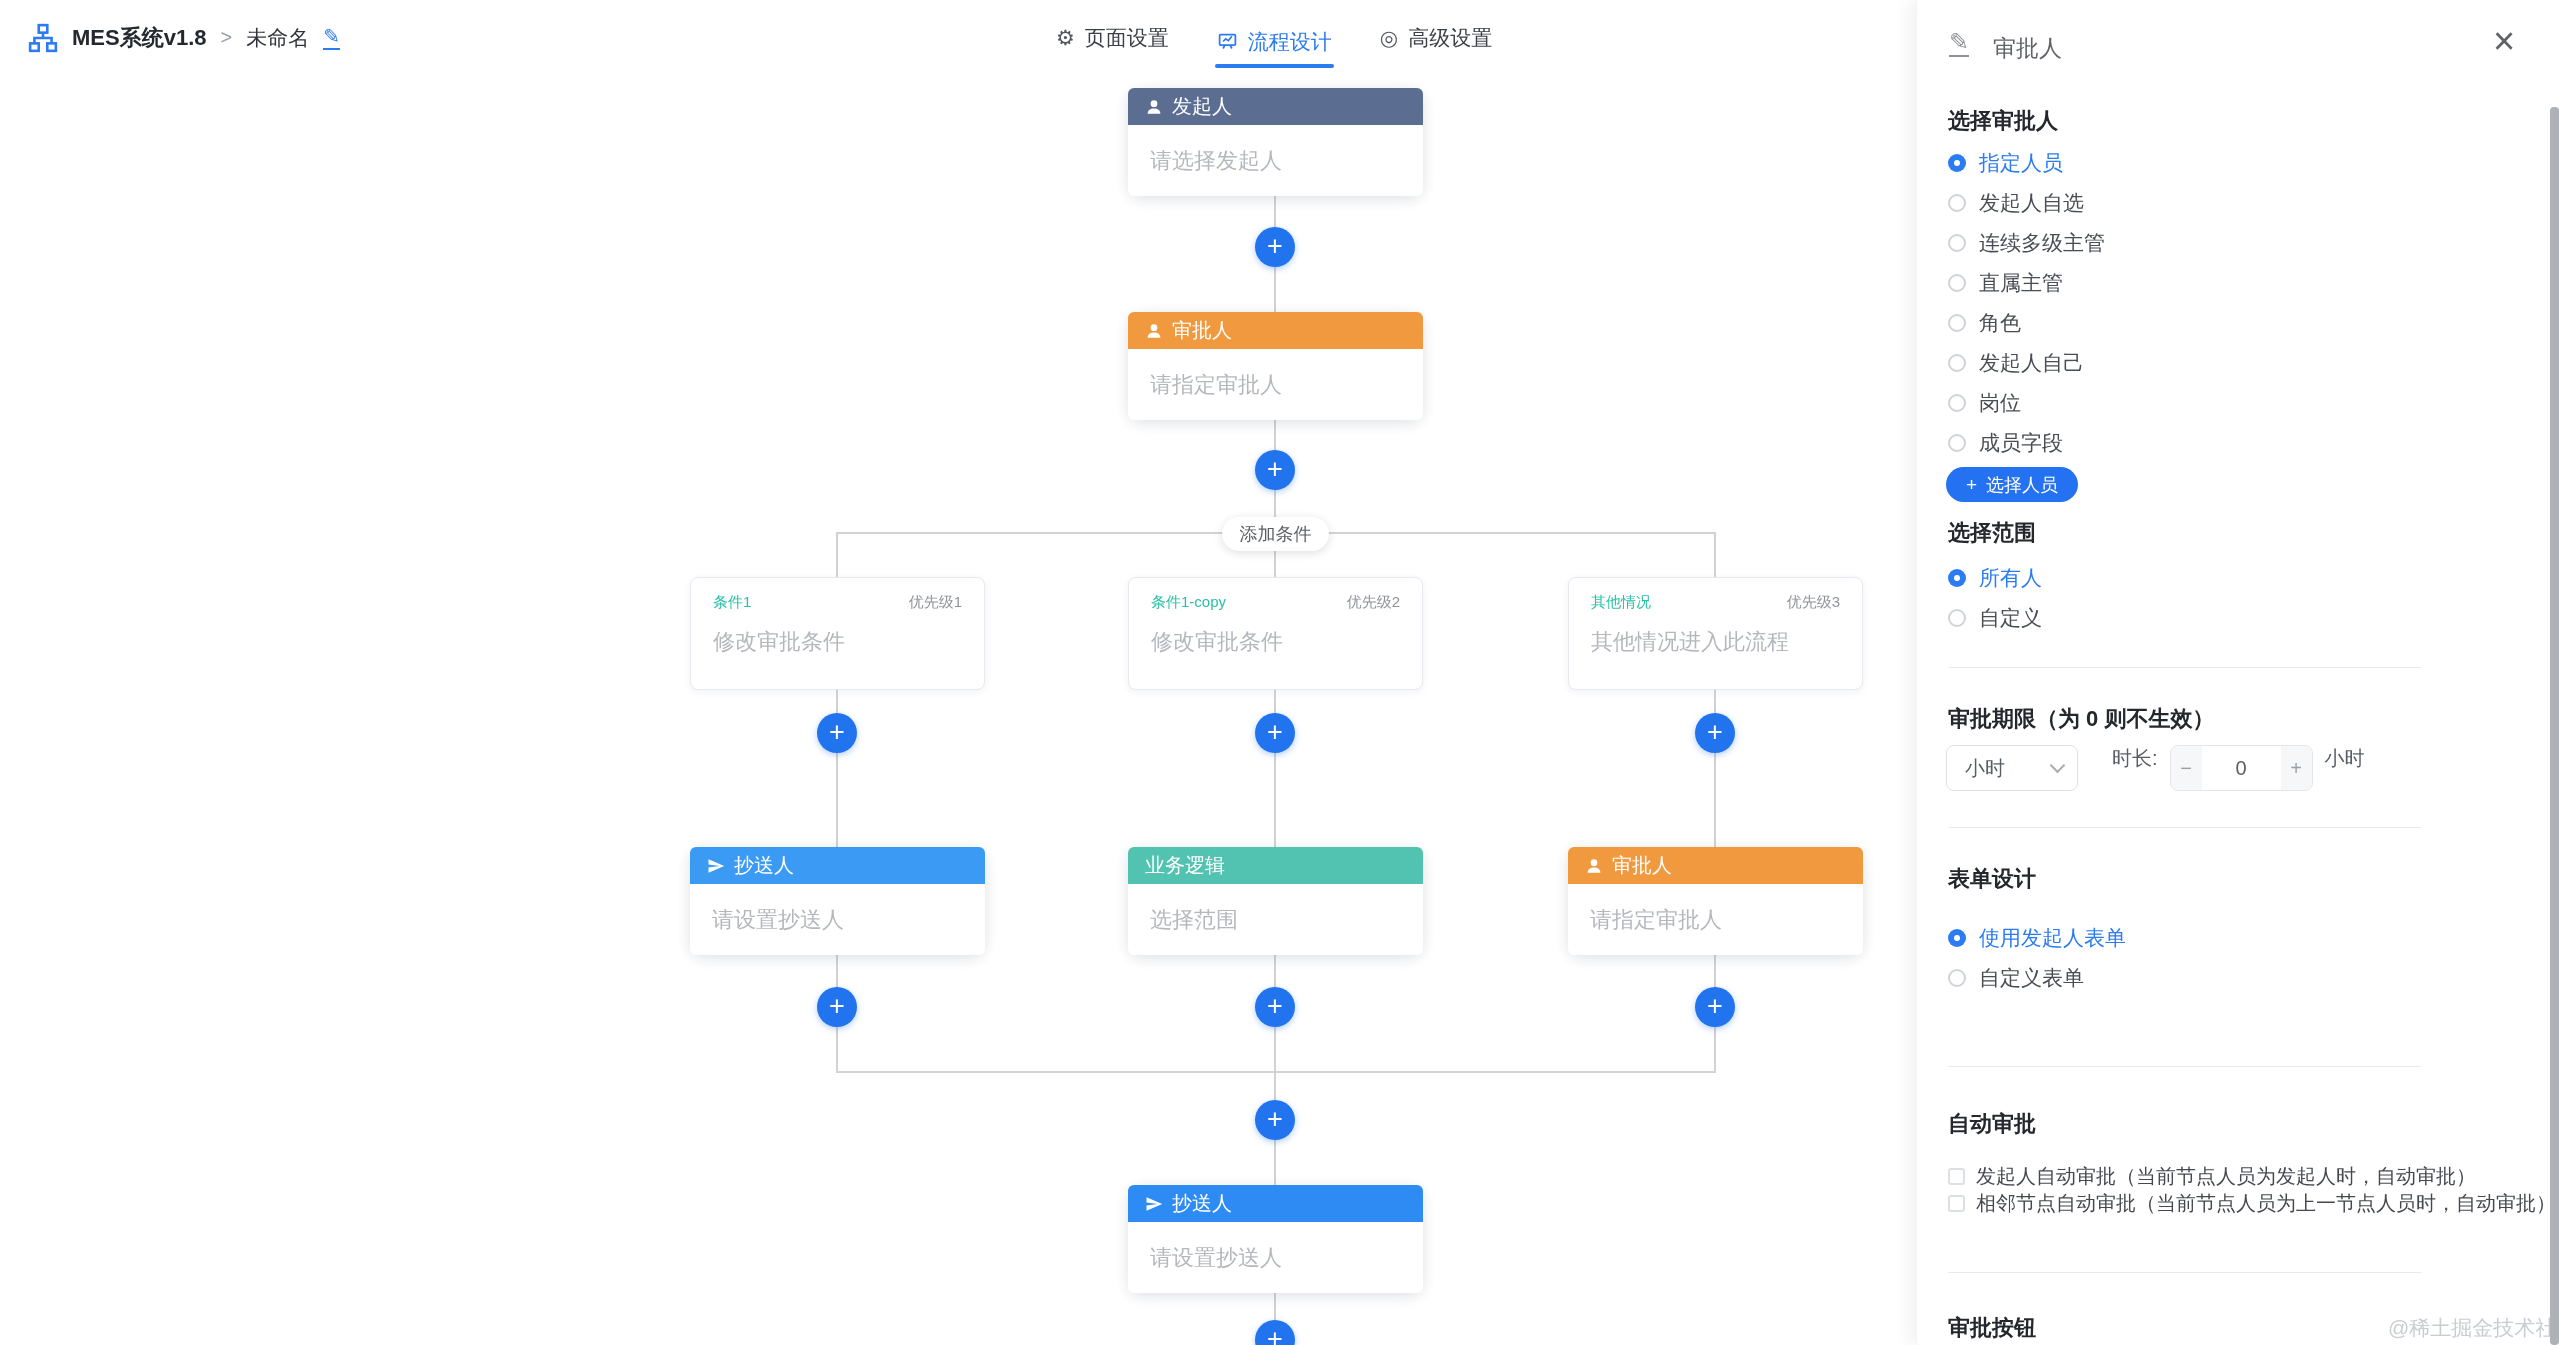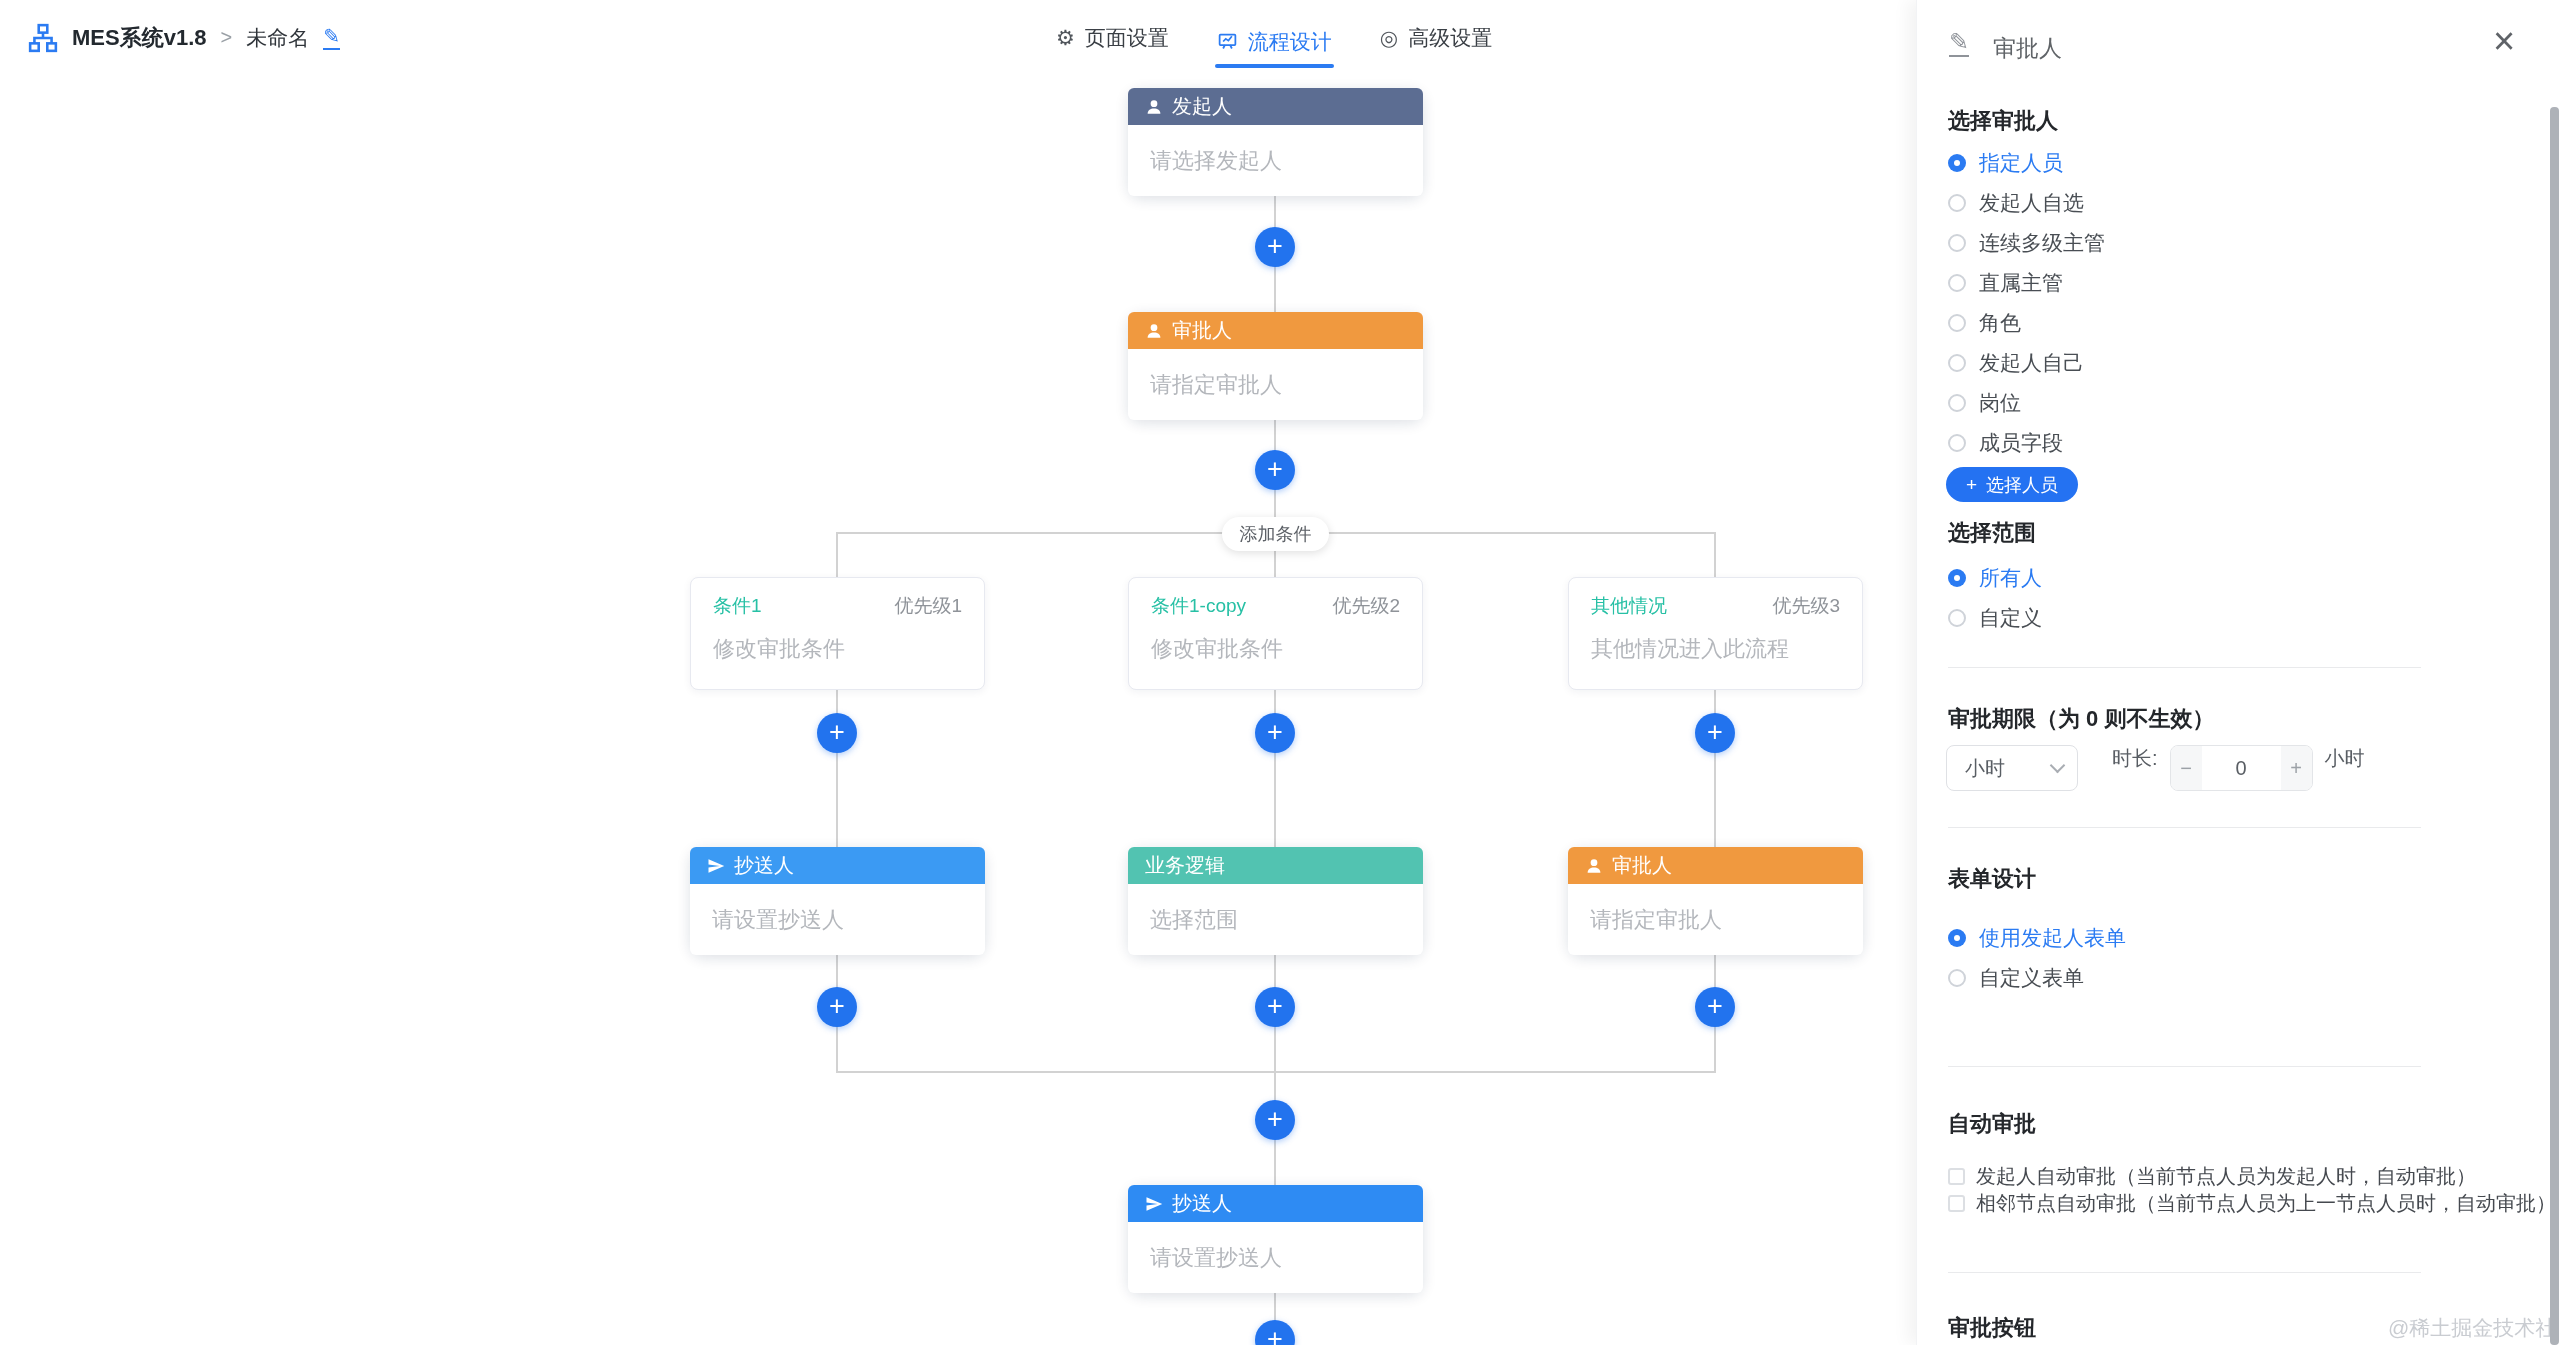--- a/index.html
+++ b/index.html
@@ -33,21 +33,21 @@
            color:#fff;font-size:20px;white-space:nowrap;}
   .node-bd{height:71px;display:flex;align-items:center;padding:0 22px;color:#b4b7bc;font-size:22px;
            border-radius:0 0 6px 6px;background:#fff;white-space:nowrap;}
   .hd-initiator{background:#5c6d92;}
   .hd-approver{background:#f0993f;}
   .hd-cc{background:#3b9af3;}
   .hd-cc2{background:#2e8bf3;}
   .hd-logic{background:#52c3b1;}
   .cond{position:absolute;width:295px;height:113px;border-radius:8px;background:#fff;border:1px solid #e7e9f0;
         box-shadow:0 2px 8px rgba(16,35,70,.06);z-index:2;cursor:pointer;padding:15px 22px;box-sizing:border-box;}
-  .cond-top{display:flex;justify-content:space-between;align-items:center;font-size:19px;}
+  .cond-top{display:flex;justify-content:space-between;align-items:center;font-size:15px;}
   .cond-title{color:#27c0a5;}
   .cond-pri{color:#8f9399;}
   .cond-bd{margin-top:15px;font-size:22px;color:#b4b7bc;white-space:nowrap;}
   .add-cond{position:absolute;left:1222px;top:517px;width:107px;height:34px;border-radius:17px;background:#fff;
             box-shadow:0 2px 10px rgba(0,0,0,.13);display:flex;align-items:center;justify-content:center;
             font-size:18px;color:#5c6066;z-index:4;cursor:pointer;white-space:nowrap;}
 
   
   .panel{position:absolute;left:1916px;top:0;width:643px;height:1345px;background:#fff;z-index:10;
          box-shadow:-8px 0 16px rgba(0,0,0,.05);border-left:1px solid #f2f3f5;}

